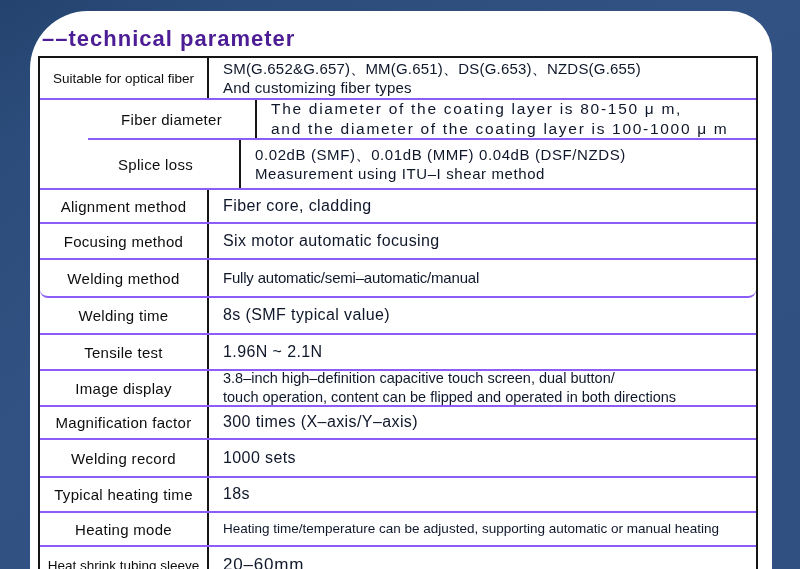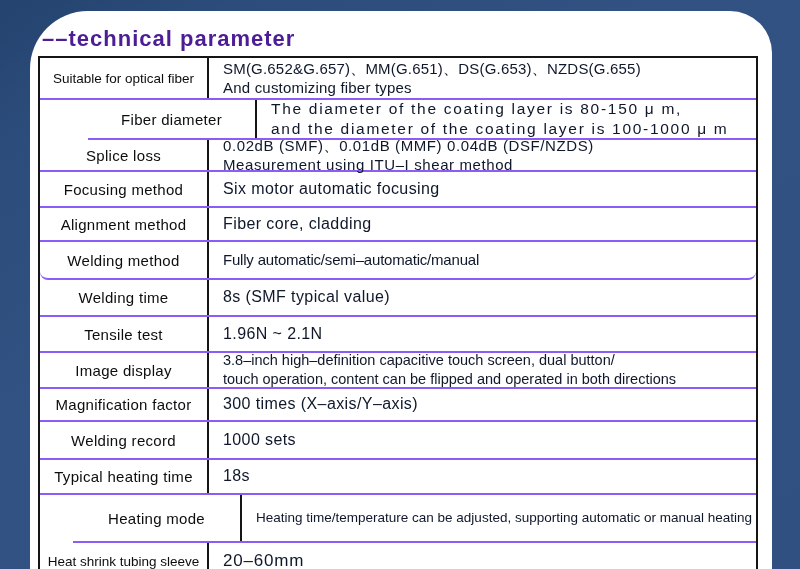--- a/index.html
+++ b/index.html
@@ -74,34 +74,34 @@
     line-height: 1.28;
     white-space: nowrap;
     font-size: 16px;
     letter-spacing: 0.4px;
   }
   
   .r1  { height: 42px; } .r1 .label-cell { font-size: 13.5px; letter-spacing: 0; }
   .r1 .line  { font-size: 15px; letter-spacing: 0.2px; }
   .r2  { height: 40px; margin-left: 48px; }
   .r2 .line  { font-size: 15.5px; letter-spacing: 1.7px; font-weight: 500; }
-  .r3  { height: 32px; }
+  .r3  { height: 50px; padding-left: 32px; }
   .r3 .line  { font-size: 15px; letter-spacing: 0.6px; }
   .r4  { height: 34px; }
   .r5  { height: 36px; }
   .r6  { height: 38px; border-radius: 8px; }
   .r6 .line  { font-size: 15px; letter-spacing: -0.2px; }
   .r7  { height: 37px; justify-content: space-between; }
   .r8  { height: 36px; }
   .r9  { height: 36px; }
   .r9 .line  { font-size: 14.5px; letter-spacing: 0; }
   .r10 { height: 33px; }
   .r11 { height: 38px; }
   .r12 { height: 35px; }
-  .r13 { height: 48px; margin-left: 33px; }
+  .r13 { height: 34px; }
   .r13 .line { font-size: 13.5px; letter-spacing: 0; }
   .r14 { height: 36px; }
   .r14 .label-cell { font-size: 13.5px; letter-spacing: 0; }
   .r14 .line { font-size: 17px; letter-spacing: 0.8px; }
 </style>
 </head>
 <body>
 
 <div class="panel">
   <div class="title">––technical parameter</div>
@@ -125,34 +125,34 @@
     </div>
 
     <div class="row r3">
       <div class="label-cell">Splice loss</div>
       <div class="value-cell">
         <span class="line">0.02dB (SMF)、0.01dB (MMF) 0.04dB (DSF/NZDS)</span>
         <span class="line">Measurement using ITU–I shear method</span>
       </div>
     </div>
 
+    <div class="row r4">
+      <div class="label-cell">Alignment method</div>
+      <div class="value-cell">
+        <span class="line">Fiber core, cladding</span>
+      </div>
+    </div>
+
     <div class="row r5">
       <div class="label-cell">Focusing method</div>
       <div class="value-cell">
         <span class="line">Six motor automatic focusing</span>
       </div>
     </div>
 
-    <div class="row r4">
-      <div class="label-cell">Alignment method</div>
-      <div class="value-cell">
-        <span class="line">Fiber core, cladding</span>
-      </div>
-    </div>
-
     <div class="row r6">
       <div class="label-cell">Welding method</div>
       <div class="value-cell">
         <span class="line">Fully automatic/semi–automatic/manual</span>
       </div>
     </div>
 
     <div class="row r7">
       <div class="label-cell">Welding time</div>
       <div class="value-cell">

